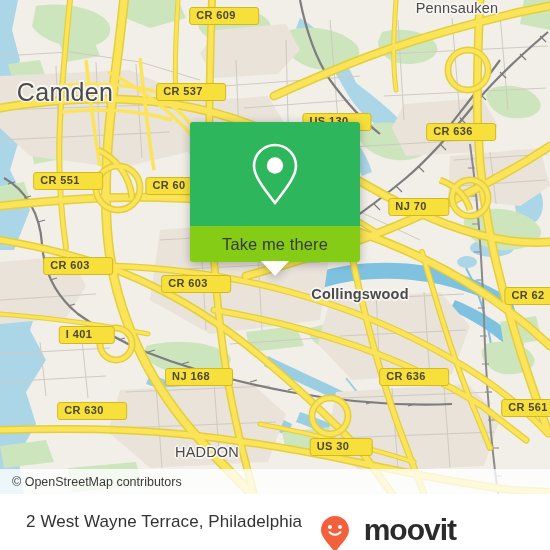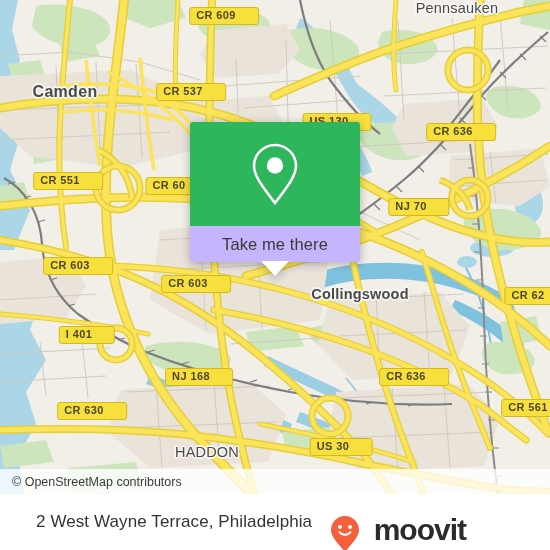--- a/index.html
+++ b/index.html
@@ -26,21 +26,21 @@
     color: #4a4a4a;
     white-space: nowrap;
     transform: translate(-50%, -50%);
     text-shadow:
       1.6px 0 0 rgba(248,246,241,.95), -1.6px 0 0 rgba(248,246,241,.95),
       0 1.6px 0 rgba(248,246,241,.95), 0 -1.6px 0 rgba(248,246,241,.95),
       1.2px 1.2px 0 rgba(248,246,241,.95), -1.2px -1.2px 0 rgba(248,246,241,.95),
       1.2px -1.2px 0 rgba(248,246,241,.95), -1.2px 1.2px 0 rgba(248,246,241,.95);
     pointer-events: none;
   }
-  .place.city   { font-size: 16px; font-weight: 700; letter-spacing: .3px; }
+  .place.city   { font-size: 25px; font-weight: 400; letter-spacing: .3px; }
   .place.town   { font-size: 14.5px; font-weight: 400; letter-spacing: .2px; }
 
   
   .shield {
     position: absolute;
     transform: translate(-50%, -50%);
     background: #f7e03c;
     border: 1.5px solid #d4b91e;
     border-radius: 3px;
     color: #4c4733;
@@ -72,21 +72,21 @@
     width: 170px;
     filter: drop-shadow(0 2px 5px rgba(0,0,0,.28));
   }
   .callout-top {
     background: #2eb65c;
     height: 104px;
     border-radius: 3px 3px 0 0;
     display: flex; align-items: center; justify-content: center;
   }
   .callout-bottom {
-    background: #c4b5fd;
+    background: #84cc16;
     height: 36px;
     border-radius: 0 0 3px 3px;
     display: flex; align-items: center; justify-content: center;
     position: relative;
   }
   .callout-label {
     font-size: 16.5px;
     color: #3a3a3a;
     letter-spacing: .1px;
   }
@@ -96,21 +96,21 @@
     transform: translateX(-50%);
     width: 0; height: 0;
     border-left: 14px solid transparent;
     border-right: 14px solid transparent;
     border-top: 15px solid #ffffff;
   }
 
   
   .footer {
     position: absolute;
-    left: 14px; top: 494px;
+    left: 4px; top: 494px;
     width: 474px; height: 56px;
     background: #ffffff;
     display: flex; align-items: center; justify-content: space-between;
     padding: 0 22px 0 22px;
     overflow: hidden;
   }
   .footer-address {
     position: relative;
     font-size: 17px;
     color: #333333;

